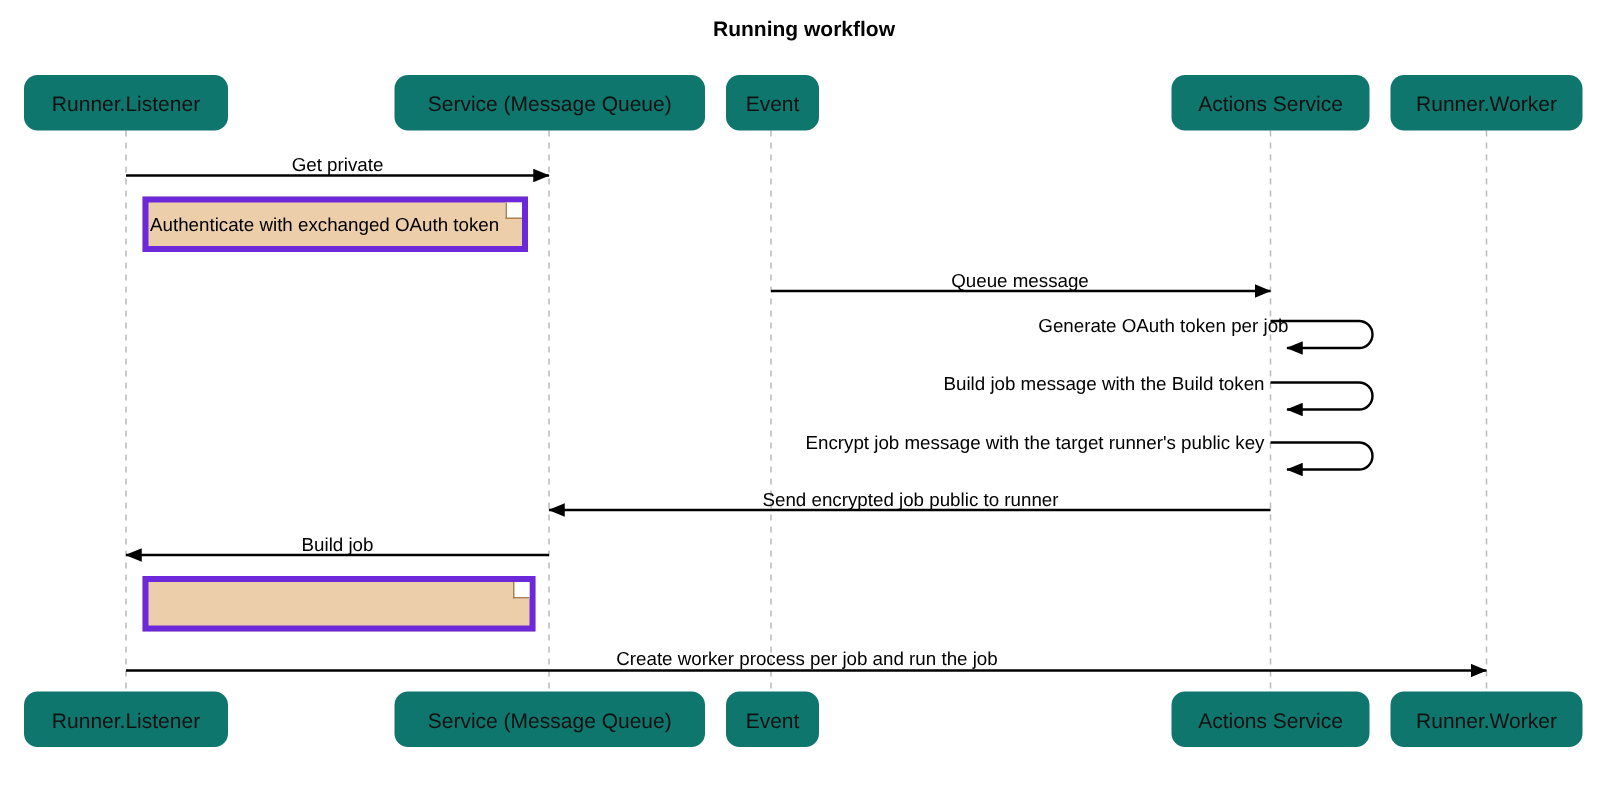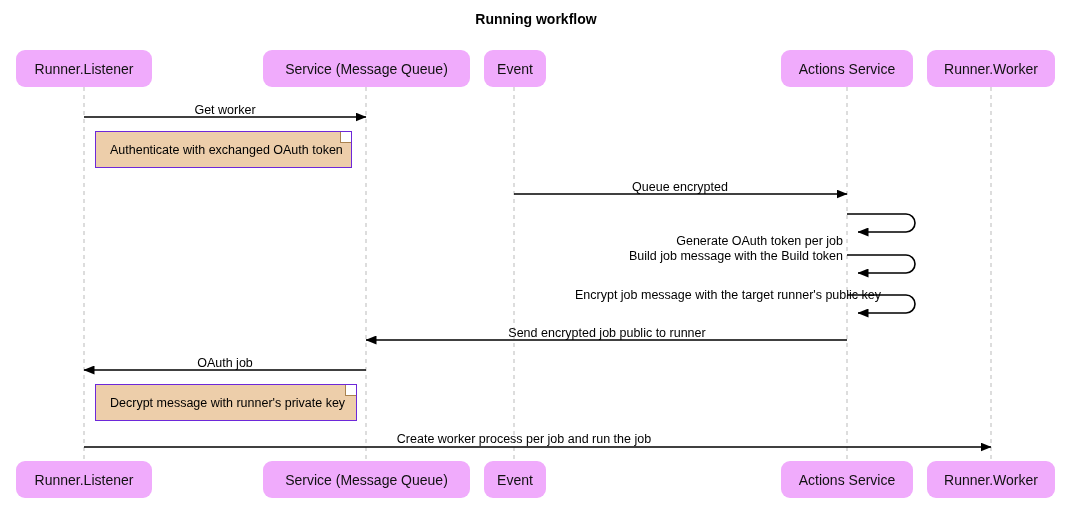--- a/index.html
+++ b/index.html
@@ -36,43 +36,43 @@
     text-align: center;
     font-size: 14px;
     font-weight: bold;
     font-family: "Liberation Sans", sans-serif;
     color: #000000;
     white-space: nowrap;
   }
   .participant-box {
     position: absolute;
     box-sizing: border-box;
-    background: #f0abfc;
+    background: #0f766e;
     border-radius: 9px;
     display: flex;
     align-items: center;
     justify-content: center;
     font-size: 14px;
     font-family: "Liberation Sans", sans-serif;
     color: #111111;
     white-space: nowrap;
     overflow: hidden;
   }
   .note-box {
     position: absolute;
     box-sizing: border-box;
     background: #edceaa;
-    border: 1px solid #6d28d9;
+    border: 4px solid #6d28d9;
     display: flex;
     align-items: center;
     font-size: 12.5px;
     font-family: "Liberation Sans", sans-serif;
     color: #000000;
     white-space: nowrap;
-    padding-left: 14px;
+    padding-left: 1px;
   }
   .note-fold {
     position: absolute;
     top: 0;
     right: 0;
     width: 10px;
     height: 10px;
     background: #ffffff;
     border-left: 1px solid #a9824f;
     border-bottom: 1px solid #a9824f;
@@ -159,28 +159,27 @@
       <div class="participant-box" style="left: 927px; top: 461px; width: 128px; height: 37px;">
         <span>Runner.Worker</span>
       </div>
     </div>
   <div id="notes-layer">
       <div class="note-box" style="left: 95px; top: 131px; width: 257px; height: 37px;">
         <span>Authenticate with exchanged OAuth token</span>
         <span class="note-fold"></span>
       </div>
       <div class="note-box" style="left: 95px; top: 384px; width: 262px; height: 37px;">
-        <span>Decrypt message with runner's private key</span>
         <span class="note-fold"></span>
       </div>
     </div>
   <div id="labels-layer">
-      <div class="msg-label" style="left: 225px; top: 103px;">Get worker</div>
-      <div class="msg-label" style="left: 680px; top: 180px;">Queue encrypted</div>
-      <div class="msg-label right-anchored" style="left: 0px; width: 843px; top: 210px; margin-top: 24px;">Generate OAuth token per job</div>
+      <div class="msg-label" style="left: 225px; top: 103px;">Get private</div>
+      <div class="msg-label" style="left: 680px; top: 180px;">Queue message</div>
+      <div class="msg-label right-anchored" style="left: 16px; width: 843px; top: 210px;">Generate OAuth token per job</div>
       <div class="msg-label right-anchored" style="left: 0px; width: 843px; top: 249px;">Build job message with the Build token</div>
-      <div class="msg-label right-anchored" style="left: 0px; width: 843px; top: 288px; margin-left: 38px;">Encrypt job message with the target runner's public key</div>
+      <div class="msg-label right-anchored" style="left: 0px; width: 843px; top: 288px;">Encrypt job message with the target runner's public key</div>
       <div class="msg-label" style="left: 607px; top: 326px;">Send encrypted job public to runner</div>
-      <div class="msg-label" style="left: 225px; top: 356px;">OAuth job</div>
-      <div class="msg-label" style="left: 524px; top: 432px;">Create worker process per job and run the job</div>
+      <div class="msg-label" style="left: 225px; top: 356px;">Build job</div>
+      <div class="msg-label" style="left: 538px; top: 432px;">Create worker process per job and run the job</div>
     </div>
 
 </div>
 
 </body></html>

